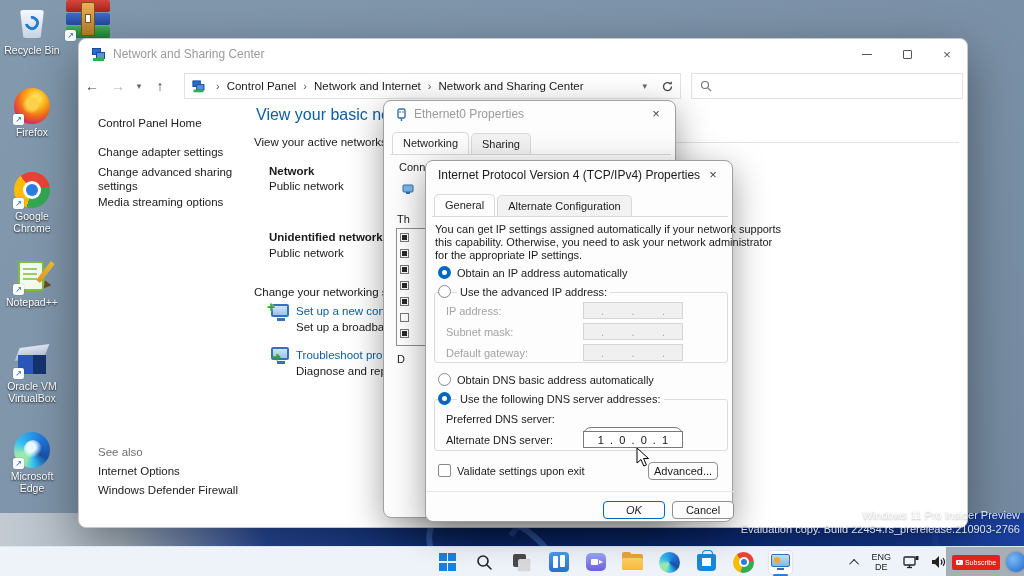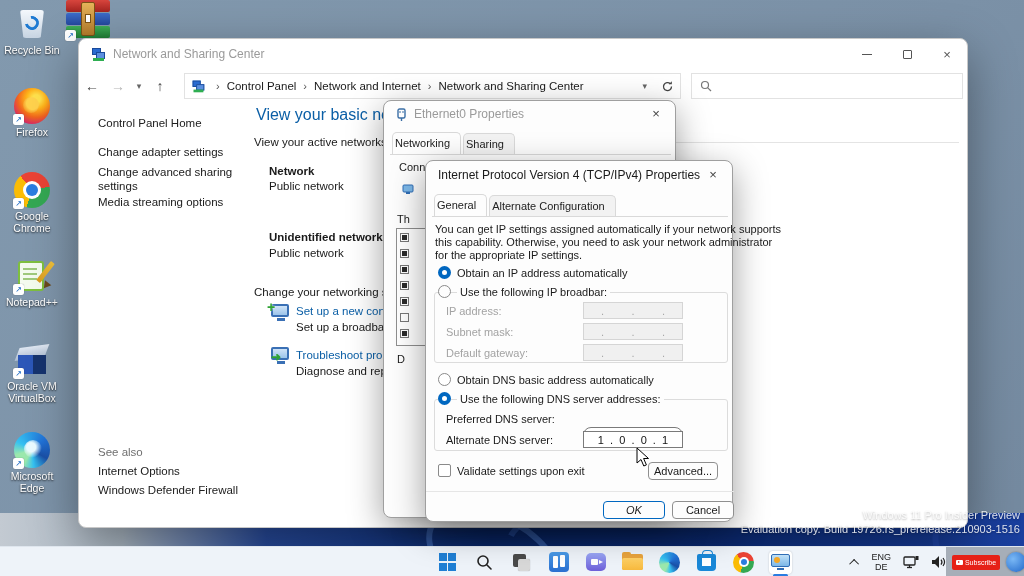--- a/index.html
+++ b/index.html
@@ -82,21 +82,21 @@
   .task-ico .mon { position:absolute; left:2px; top:2px; width:18px; height:13px; background:linear-gradient(#cfe3f7,#9cc4ea); border:2px solid #3a70b5; border-radius:2px; }
   .task-ico .stand { position:absolute; left:8px; top:16px; width:8px; height:3px; background:#3a70b5; }
   .task-ico .plus { position:absolute; left:-2px; top:-3px; color:#2fa335; font-weight:bold; font-size:14px; text-shadow:0 0 2px #fff; }
   .task-ico .arrow { position:absolute; left:2px; top:5px; color:#2fa335; font-weight:bold; font-size:12px; }
 
   
   .dlg { background:#fdfdfd; border:1px solid #9f9f9f; border-radius:8px; box-shadow:0 10px 34px rgba(0,0,0,.38); }
   .dlg-title { position:absolute; left:0; top:0; right:0; height:26px; display:flex; align-items:center; padding-left:12px; font-size:12px; }
   .dlg-x { position:absolute; top:5px; width:26px; height:18px; text-align:center; color:#444; font-size:13px; }
   .tabs { position:absolute; display:flex; align-items:flex-end; gap:2px; }
-  .tab { font-size:11px; color:#222; padding:4px 10px 4px 2px; background:#f2f2f2; border:1px solid #d9d9d9; border-bottom:none; border-radius:5px 5px 0 0; }
+  .tab { font-size:11px; color:#222; padding:4px 10px 4px 10px; background:#f2f2f2; border:1px solid #d9d9d9; border-bottom:none; border-radius:5px 5px 0 0; }
   .tab.active { background:#fdfdfd; padding-bottom:6px; margin-bottom:-1px; }
   .tabline { position:absolute; height:1px; background:#d9d9d9; }
   .radio { position:absolute; width:13px; height:13px; border-radius:50%; background:#fff; border:1px solid #8a8a8a; }
   .radio.sel { border:4px solid #0067c0; }
   .rlabel { position:absolute; font-size:11px; color:#1a1a1a; white-space:nowrap; }
   .group { position:absolute; border:1px solid #dcdcdc; border-radius:3px; }
   .flabel { position:absolute; font-size:11px; color:#1a1a1a; white-space:nowrap; }
   .flabel.dis { color:#a3a3a3; }
   .ipfield { position:absolute; width:100px; height:17px; font-size:11px; display:flex; align-items:center; justify-content:center; white-space:pre; }
   .ipfield.dis { background:#f0f0f0; border:1px solid #d5d5d5; color:#a8a8a8; }
@@ -366,21 +366,21 @@
 
     <span class="flabel" style="left:9px; top:62px;">You can get IP settings assigned automatically if your network supports</span>
     <span class="flabel" style="left:9px; top:75px;">this capability. Otherwise, you need to ask your network administrator</span>
     <span class="flabel" style="left:9px; top:88px;">for the appropriate IP settings.</span>
 
     <span class="radio sel" style="left:12px; top:105px;"></span>
     <span class="rlabel" style="left:31px; top:106px;">Obtain an IP address automatically</span>
 
     <div class="group" style="left:8px; top:131px; width:294px; height:71px;"></div>
     <span class="radio" style="left:12px; top:124px; background:#fdfdfd;"></span>
-    <span class="rlabel" style="left:31px; top:125px; background:#fdfdfd; padding:0 3px;">Use the following IP broadbar:</span>
+    <span class="rlabel" style="left:31px; top:125px; background:#fdfdfd; padding:0 3px;">Use the advanced IP address:</span>
     <span class="flabel dis" style="left:20px; top:144px;">IP address:</span>
     <div class="ipfield dis" style="left:157px; top:141px;">.         .         .</div>
     <span class="flabel dis" style="left:20px; top:165px;">Subnet mask:</span>
     <div class="ipfield dis" style="left:157px; top:162px;">.         .         .</div>
     <span class="flabel dis" style="left:20px; top:186px;">Default gateway:</span>
     <div class="ipfield dis" style="left:157px; top:183px;">.         .         .</div>
 
     <span class="radio" style="left:12px; top:212px;"></span>
     <span class="rlabel" style="left:31px; top:213px;">Obtain DNS basic address automatically</span>
 
@@ -395,21 +395,21 @@
     <span class="cbox" style="left:12px; top:303px;"></span>
     <span class="rlabel" style="left:31px; top:304px;">Validate settings upon exit</span>
     <div class="btn" style="left:222px; top:301px; width:70px; height:18px;">Advanced...</div>
 
     <div class="hline" style="left:0px; top:330px; width:308px; background:#e6e6e6;"></div>
     <div class="btn default" style="left:177px; top:340px; width:62px; height:18px;font-style:italic;">OK</div>
     <div class="btn" style="left:246px; top:340px; width:62px; height:18px;">Cancel</div>
   </div>
 
   <div class="wm" style="top:509px;">Windows 11 Pro Insider Preview</div>
-  <div class="wm" style="top:523px;">Evaluation copy. Build 19726.rs_prerelease.210903-1516</div>
+  <div class="wm" style="top:523px;">Evaluation copy. Build 22454.rs_prerelease.210903-2766</div>
 
   <svg class="cursor" style="left:636px; top:447px;" width="15" height="21" viewBox="0 0 15 21">
     <path d="M1 1 L1 16 L5 12.5 L7.8 19 L10.4 17.9 L7.6 11.5 L12.5 11.5 Z" fill="#fff" stroke="#000" stroke-width="1"></path>
   </svg>
 
   <div class="abs taskbar">
     <div class="tbicons">
       <div class="tbi">
           <span class="winlogo">
             <span></span>

